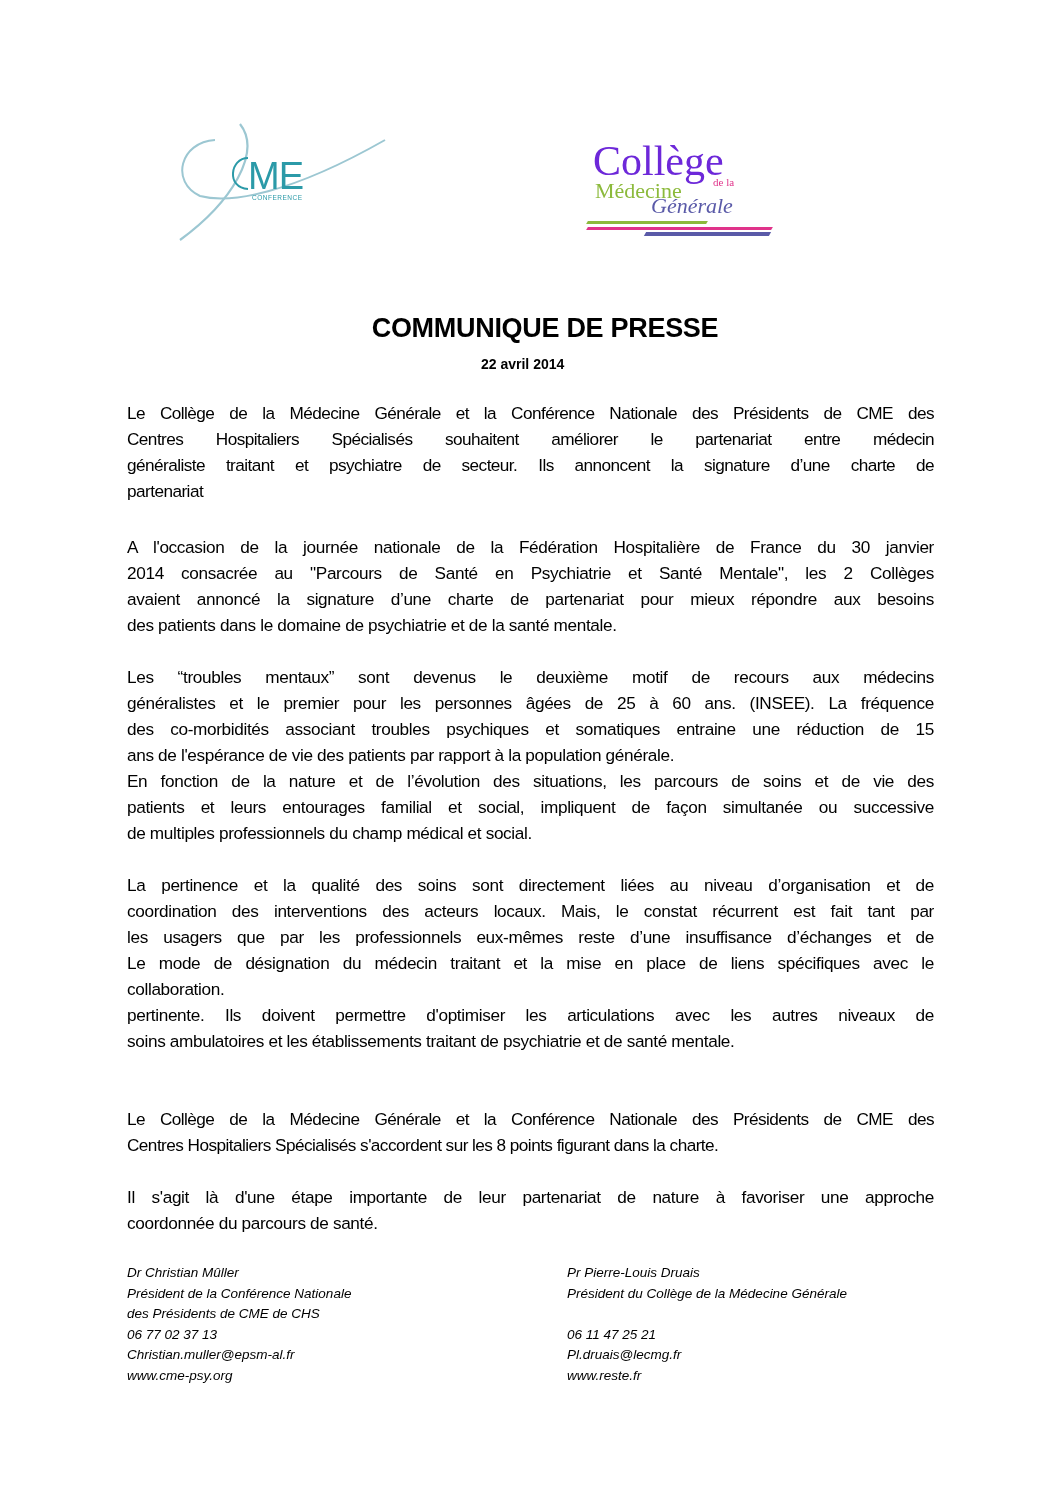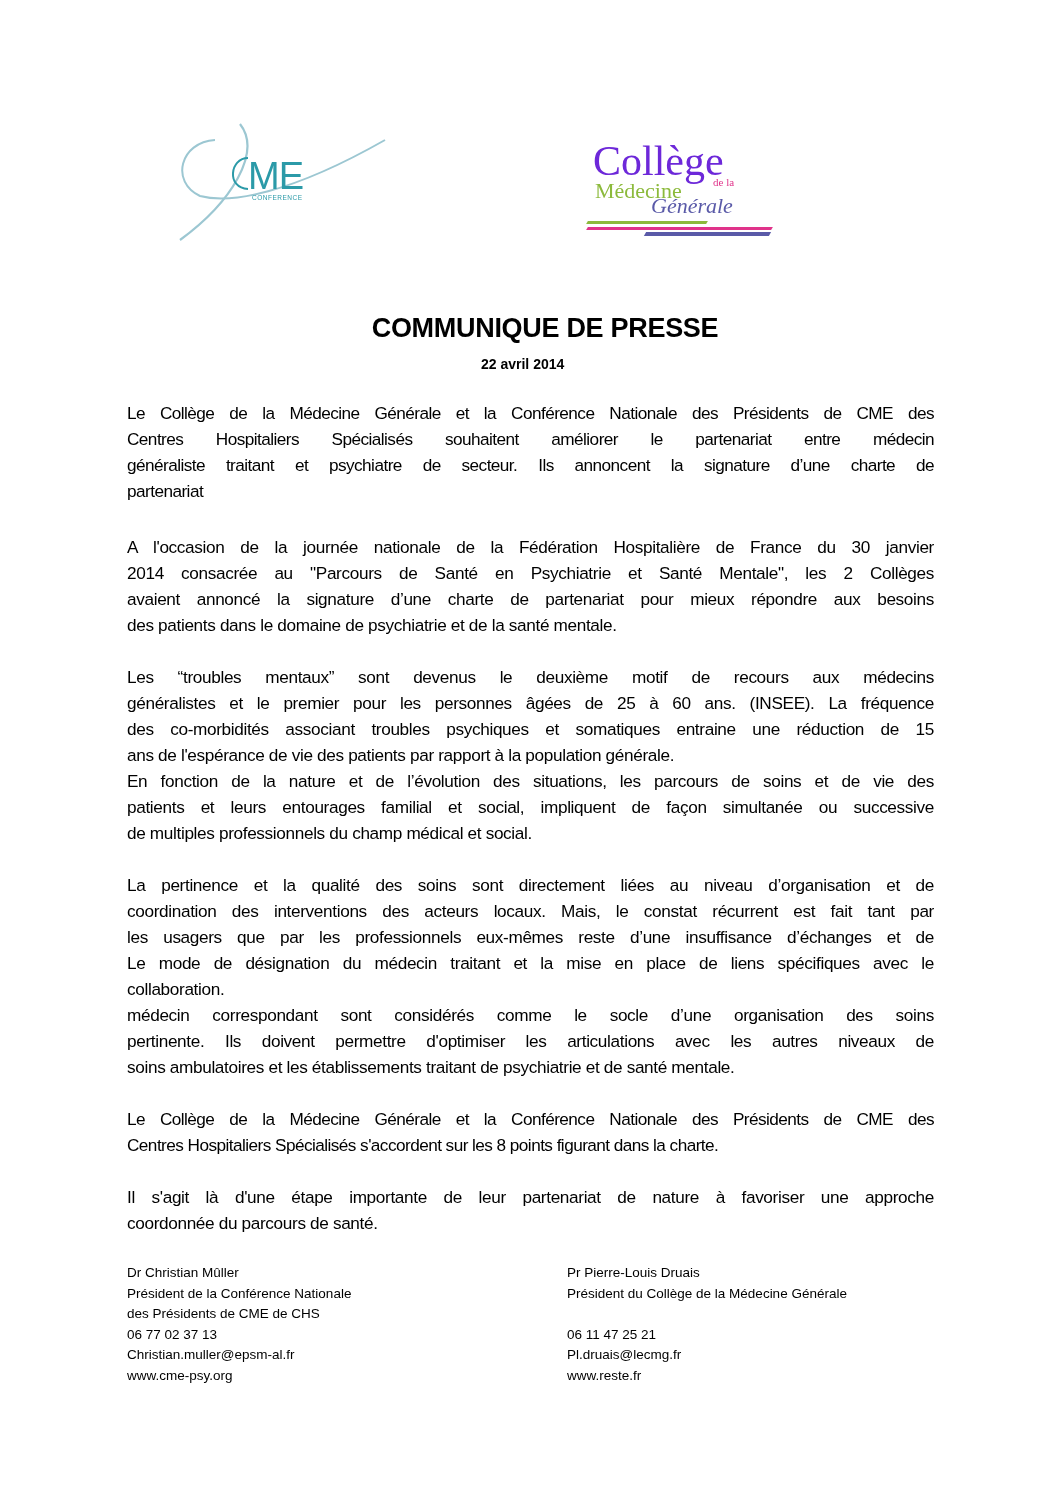--- a/index.html
+++ b/index.html
@@ -31,21 +31,21 @@
     .para { position: absolute; left: 127px; width: 807px; font-size: 17.2px; line-height: 26px;
       text-align: justify; letter-spacing: -0.35px; }
     .para.bold { font-weight: normal; letter-spacing: -0.55px; }
     .para .ln { display: block; text-align: justify; text-align-last: justify; }
     .para .ln.last { text-align-last: left; }
 
     
     .sig { position: absolute; top: 1263px; font-size: 13.5px; line-height: 20.5px; }
     .sig.left { left: 127px; }
     .sig.right { left: 567px; }
-    .sig div { white-space: nowrap; }
+    .sig div { white-space: nowrap; font-style: italic; }
   </style>
 </head>
 <body>
 
 <div class="page">
 
   <div class="logo-cme">
     <svg width="220" height="125" viewBox="0 0 220 125">
       <path d="M70 2 C 92 30, 62 80, 10 118" stroke="#9cc7d2" stroke-width="2.2" fill="none"></path>
       <path d="M45 18 C 10 20, 0 60, 30 74 C 60 82, 120 72, 215 18" stroke="#9cc7d2" stroke-width="2" fill="none"></path>
@@ -91,21 +91,20 @@
     <span class="ln">patients et leurs entourages familial et social, impliquent de façon simultanée ou successive</span>
     <span class="ln last">de multiples professionnels du champ médical et social.</span>
   </div>
 
   <div class="para" style="top:872px;">
     <span class="ln">La pertinence et la qualité des soins sont directement liées au niveau d’organisation et de</span>
     <span class="ln">coordination des interventions des acteurs locaux. Mais, le constat récurrent est fait tant par</span>
     <span class="ln">les usagers que par les professionnels eux-mêmes reste d’une insuffisance d’échanges et de</span>
     <span class="ln">Le mode de désignation du médecin traitant et la mise en place de liens spécifiques avec le</span>
     <span class="ln last">collaboration.</span>
-    <span class="ln">médecin correspondant sont considérés comme le socle d’une organisation des soins</span>
     <span class="ln">pertinente. Ils doivent permettre d'optimiser les articulations avec les autres niveaux de</span>
     <span class="ln last">soins ambulatoires et les établissements traitant de psychiatrie et de santé mentale.</span>
   </div>
 
   <div class="para bold" style="top:1106px;">
     <span class="ln">Le Collège de la Médecine Générale et la Conférence Nationale des Présidents de CME des</span>
     <span class="ln last">Centres Hospitaliers Spécialisés  s'accordent sur les 8  points figurant dans la charte.</span>
   </div>
 
   <div class="para" style="top:1184px;">

